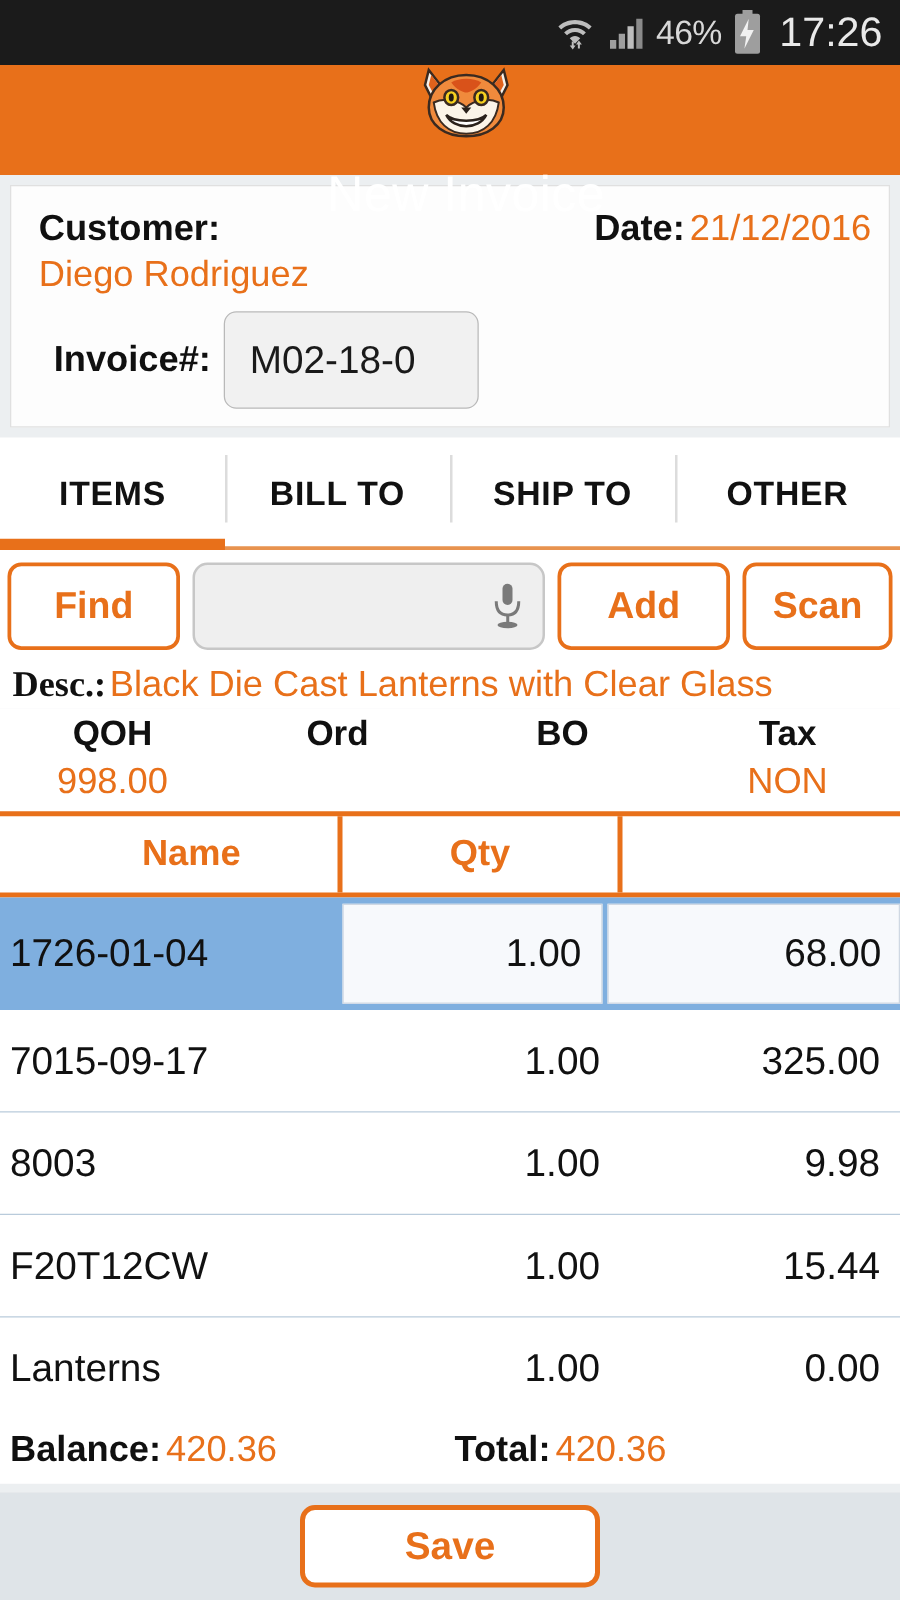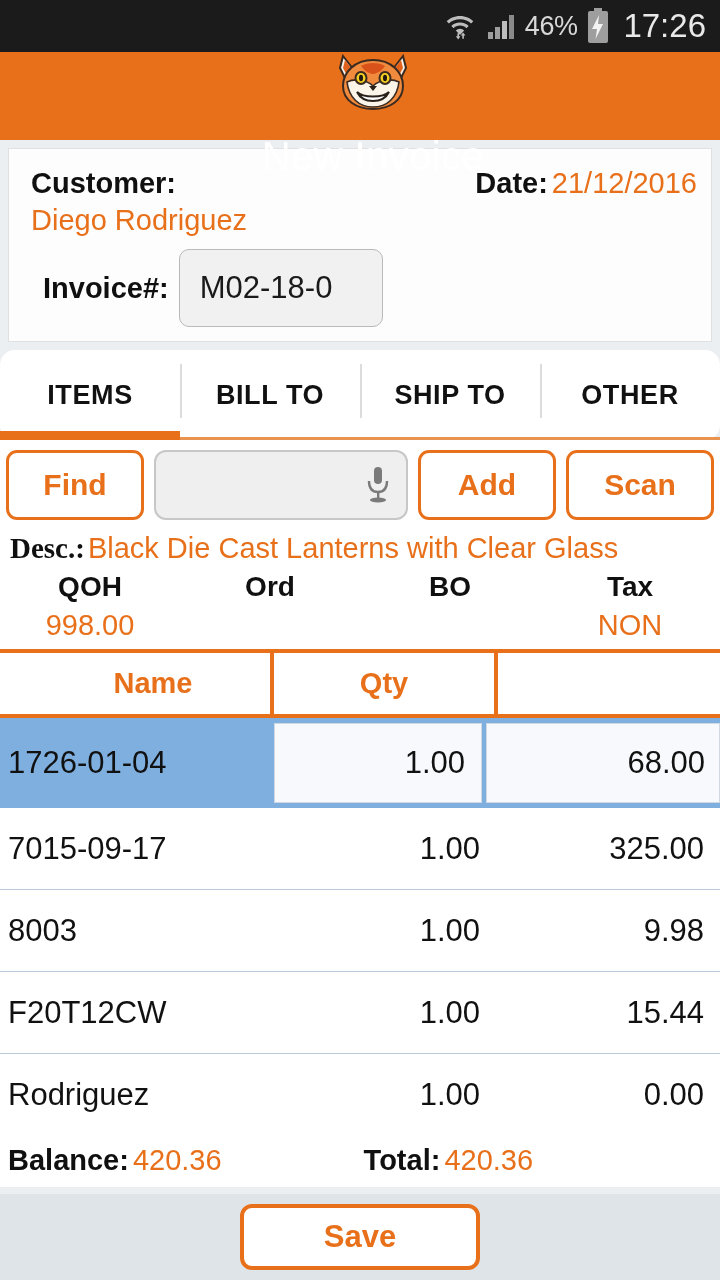--- a/index.html
+++ b/index.html
@@ -52,21 +52,21 @@
   .cust-row2 { display:flex; align-items:center; margin-top:12px; padding-left:24px; }
   .inv-label { color:#101010; font-size:29px; font-weight:bold; }
   .inv-input {
     margin-left:10px; width:204px; height:78px;
     background:#f1f1f1; border:1px solid #b9b9b9; border-radius:10px;
     font-family:"Liberation Sans", sans-serif; font-size:31px; color:#1a1a1a;
     padding-left:20px; outline:none;
   }
 
   
-  .tabs { display:flex; background:#ffffff; margin-top:8px; height:90px;border-radius:15px; }
+  .tabs { display:flex; background:#ffffff; margin-top:8px; height:90px; }
   .tab {
     flex:1; position:relative; display:flex; align-items:center; justify-content:center;
     font-size:27px; font-weight:bold; color:#111; letter-spacing:0.6px;
   }
   .tab:not(:first-child)::before {
     content:""; position:absolute; left:0; top:14px; bottom:22px;
     width:2px; background:#dcdcdc;
   }
   .tab::after {
     content:""; position:absolute; left:0; right:0; bottom:0;
@@ -80,21 +80,21 @@
     padding:10px 6px 8px 6px; background:#ffffff;
   }
   .obtn {
     border:3px solid #e8701a; border-radius:11px; background:#ffffff;
     color:#e8701a; font-family:"Liberation Sans", sans-serif;
     font-weight:bold; font-size:30px; height:70px;
     display:flex; align-items:center; justify-content:center; cursor:pointer;
   }
   .obtn.find { width:138px; }
   .obtn.add  { width:138px; }
-  .obtn.scan { width:148px; }
+  .obtn.scan { width:120px; }
   .voice-wrap {
     position:relative; flex:1; height:70px;
   }
   .voice-input {
     width:100%; height:70px; background:#efefef;
     border:2px solid #c7c7c7; border-radius:12px;
     font-family:"Liberation Sans", sans-serif; font-size:28px;
     padding:0 58px 0 16px; outline:none; color:#333;
   }
   .mic {
@@ -330,21 +330,21 @@
       <div class="td c3">9.98</div>
     </div>
 
     <div class="trow">
       <div class="td c1">F20T12CW</div>
       <div class="td c2">1.00</div>
       <div class="td c3">15.44</div>
     </div>
 
     <div class="trow" style="border-bottom:none;">
-      <div class="td c1">Rodriguez</div>
+      <div class="td c1">Lanterns</div>
       <div class="td c2">1.00</div>
       <div class="td c3">0.00</div>
     </div>
   </div>
 
   <div class="totals">
     <span class="tot-group">
       <span class="tot-lbl">Balance:</span>
       <span class="tot-val">420.36</span>
     </span>

